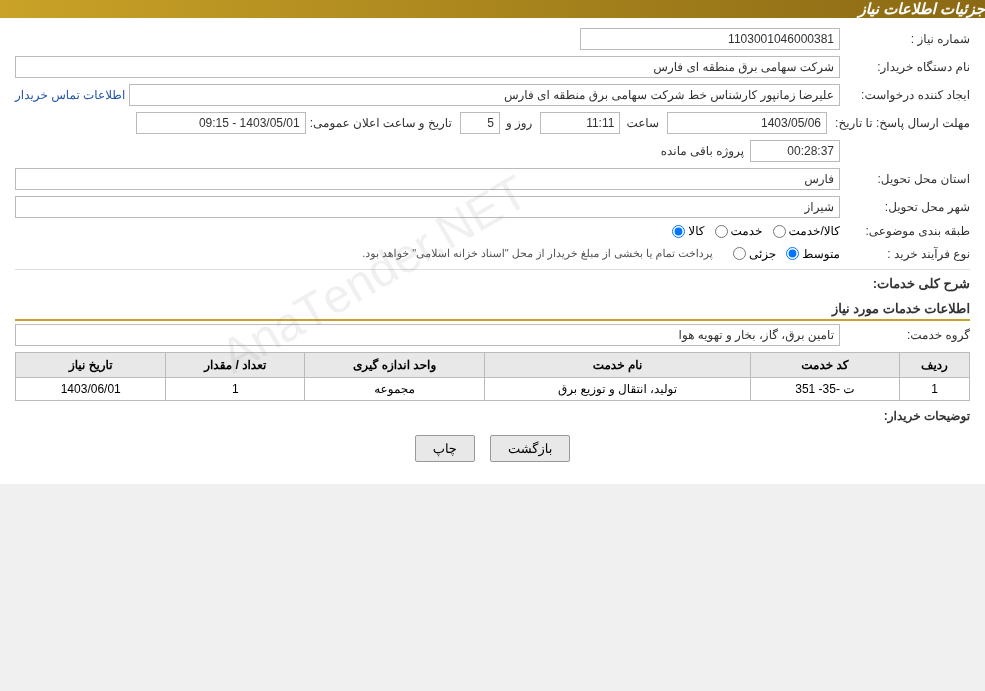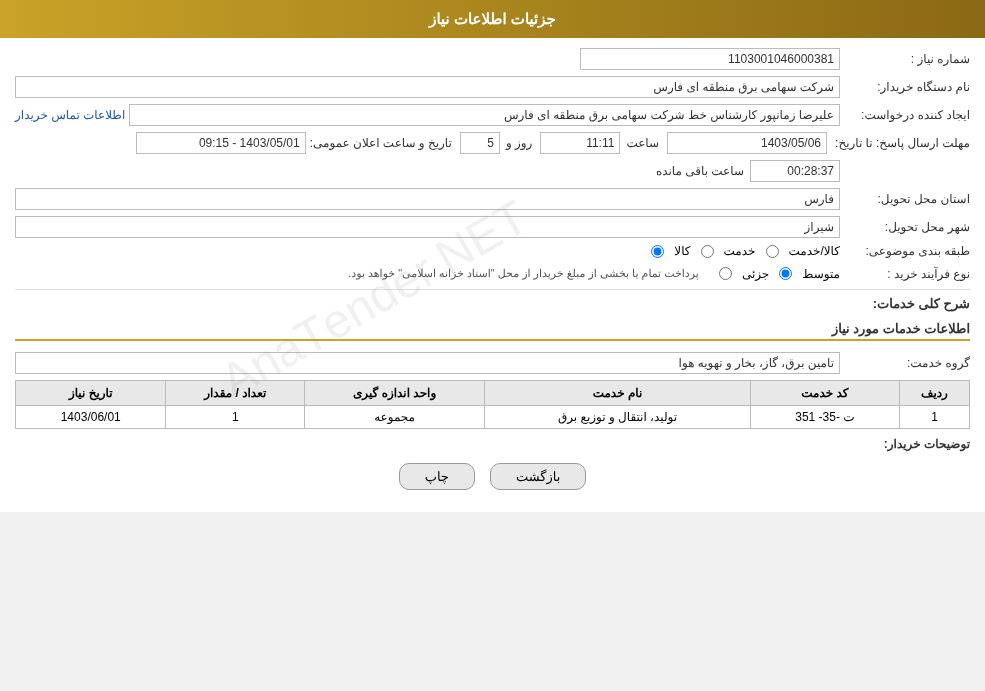--- a/index.html
+++ b/index.html
@@ -10,24 +10,23 @@
       direction: rtl;
     }
     .page-wrapper {
       max-width: 985px;
       margin: 0 auto;
       background: #fff;
     }
     .header-bar {
       background: linear-gradient(to left, #8b6914, #c9a227);
       color: white;
-      text-align: center;
-      padding: 10px;
       font-size: 15px;
       font-weight: bold;
+      font-style: italic;
     }
     .content-area {
       padding: 10px 15px;
     }
     .form-row {
       display: flex;
       align-items: center;
       margin-bottom: 6px;
       direction: rtl;
     }
@@ -65,35 +64,35 @@
       color: #2255aa;
       cursor: pointer;
       font-size: 12px;
       padding-right: 4px;
     }
 
     .section-title {
       font-size: 13px;
       font-weight: bold;
       color: #333;
-      margin: 10px 0 11px 0;
+      margin: 10px 0 3px 0;
       border-bottom: 2px solid #c9a227;
       padding-bottom: 3px;
     }
 
     .radio-group {
       display: flex;
       align-items: center;
       gap: 10px;
       direction: rtl;
     }
     .radio-item {
       display: flex;
       align-items: center;
-      gap: 10px;
+      gap: 3px;
       font-size: 12px;
     }
     .radio-item input[type="radio"] {
       margin: 0;
     }
 
     .description-box {
       border: 1px solid #bbb;
       background: #fff;
       min-height: 50px;
@@ -141,26 +140,26 @@
       line-height: 1.7;
     }
 
     .buttons-row {
       display: flex;
       justify-content: center;
       gap: 15px;
       margin: 12px 0;
     }
     .btn {
-      padding: 5px 25px;
+      padding: 5px 17px;
       font-size: 13px;
       font-family: Tahoma, Arial, sans-serif;
       border: 1px solid #999;
       cursor: pointer;
-      border-radius: 10px;
+      border-radius: 2px;
     }
     .btn-back {
       background: #e8e8e8;
     }
     .btn-print {
       background: #e8e8e8;
     }
 
     .watermark-area {
       position: relative;
@@ -224,21 +223,21 @@
       <span class="label-sm" style="padding-right:8px;">ساعت</span>
       <input class="input-box input-time" readonly="" value="11:11" style="">
       <span class="label-sm" style="padding-right:8px;">روز و</span>
       <input class="input-box input-days" readonly="" value="5" style="">
       <span class="label-sm" style="padding-right:8px; padding-left:4px;">تاریخ و ساعت اعلان عمومی:</span>
       <input class="input-box" style="width: 170px;" readonly="" value="1403/05/01 - 09:15">
     </div>
 
     <div class="form-row" style="margin-right: 130px;">
       <input class="input-box" style="width: 90px;" readonly="" value="00:28:37">
-      <span class="label-sm" style="padding-right:6px;">ساعت باقی مانده</span>
+      <span class="label-sm" style="padding-right:6px;">پروژه باقی مانده</span>
     </div>
 
     <div class="form-row">
       <span class="label">استان محل تحویل:</span>
       <input class="input-box" style="flex: 1 1 0%;" readonly="" value="فارس">
     </div>
 
     <div class="form-row">
       <span class="label">شهر محل تحویل:</span>
       <input class="input-box" style="flex: 1 1 0%;" readonly="" value="شیراز">

